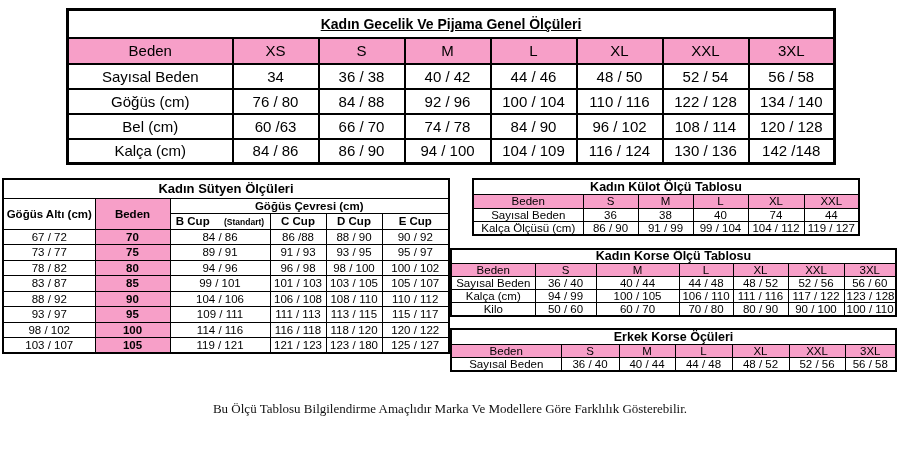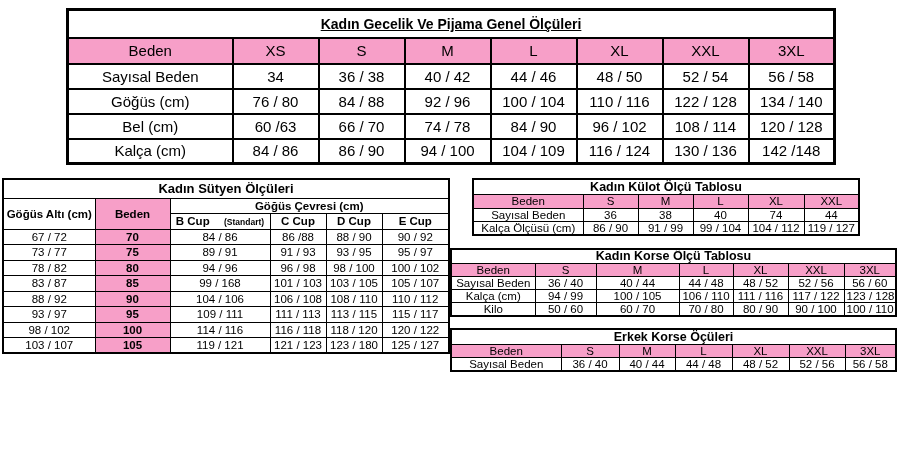--- a/index.html
+++ b/index.html
@@ -165,21 +165,21 @@
           <td class="">78 / 82</td>
           <td class="hl b">80</td>
           <td class="">94 / 96</td>
           <td class="">96 / 98</td>
           <td class="">98 / 100</td>
           <td class="">100 / 102</td>
         </tr>
         <tr>
           <td class="">83 / 87</td>
           <td class="hl b">85</td>
-          <td class="">99 / 168</td>
+          <td class="">99 / 101</td>
           <td class="">101 / 103</td>
           <td class="">103 / 105</td>
           <td class="">105 / 107</td>
         </tr>
         <tr>
           <td class="">88 / 92</td>
           <td class="hl b">90</td>
           <td class="">104 / 106</td>
           <td class="">106 / 108</td>
           <td class="">108 / 110</td>
@@ -333,13 +333,14 @@
           <td class="">36 / 40</td>
           <td class="">40 / 44</td>
           <td class="">44 / 48</td>
           <td class="">48 / 52</td>
           <td class="">52 / 56</td>
           <td class="">56 / 58</td>
         </tr>
       </tbody>
   </table>
 
+  <div class="footnote">Bu Ölçü Tablosu Bilgilendirme Amaçlıdır Marka Ve Modellere Göre Farklılık Gösterebilir.</div>
 </div>
 
 </body></html>

